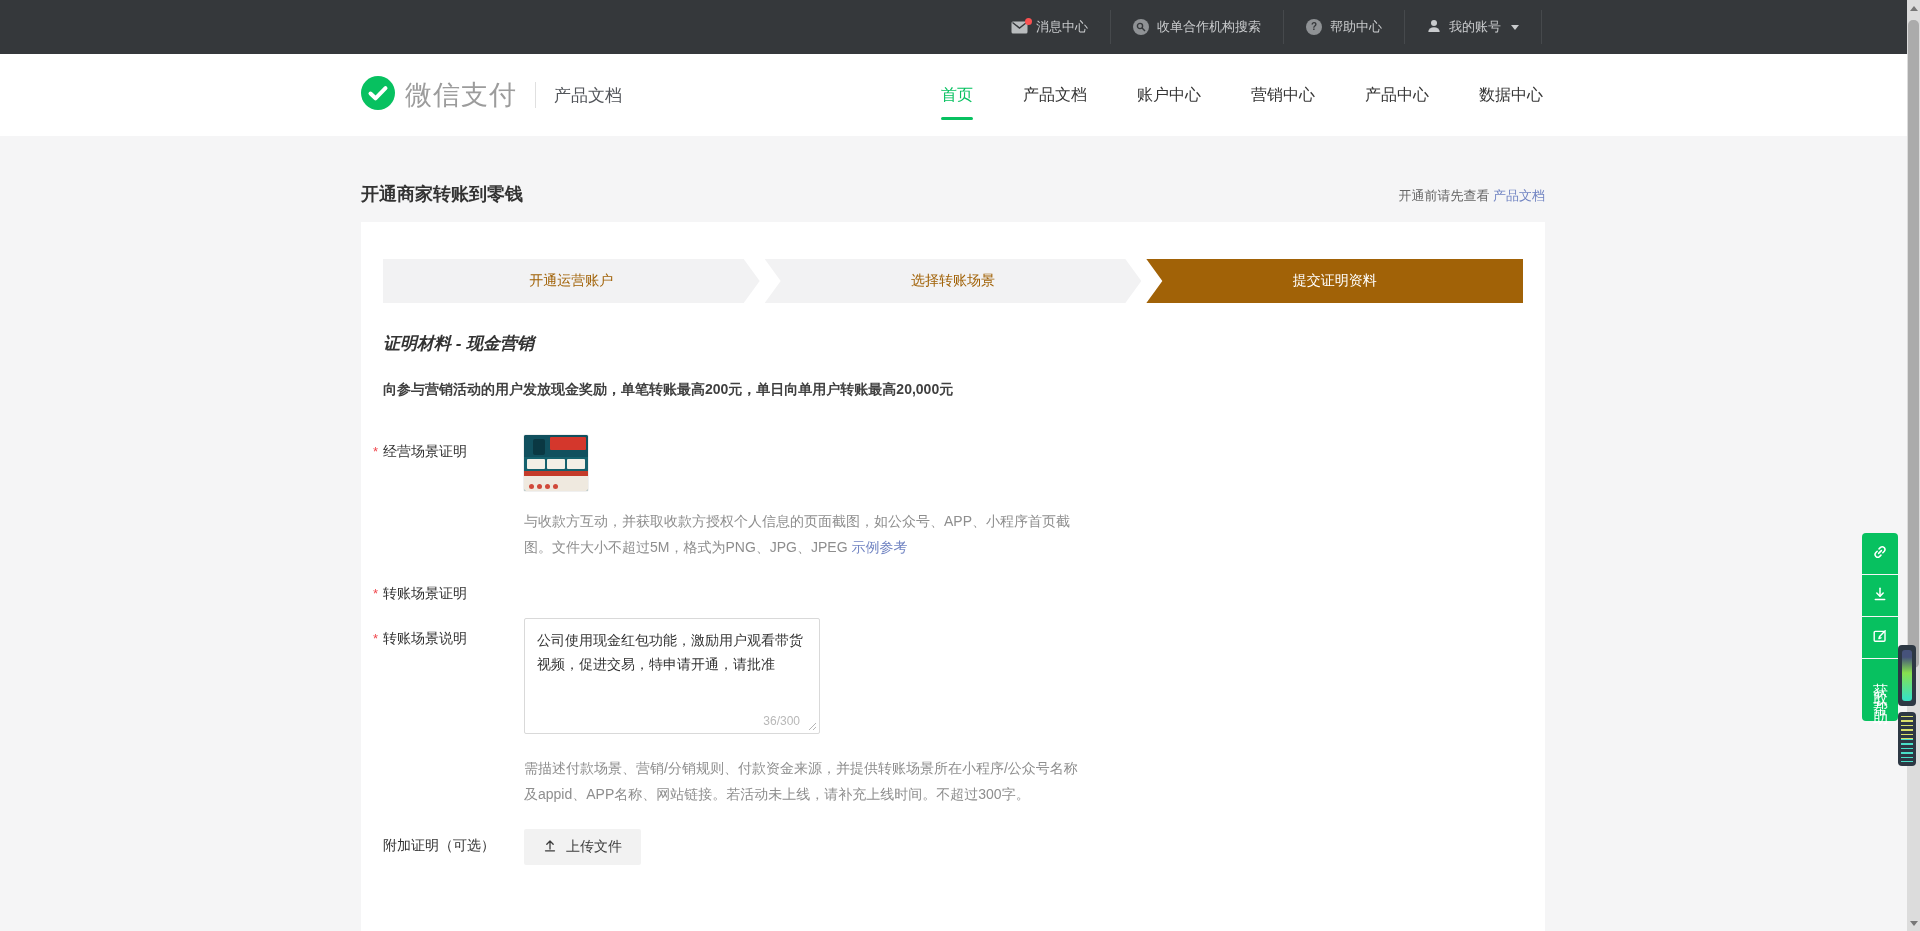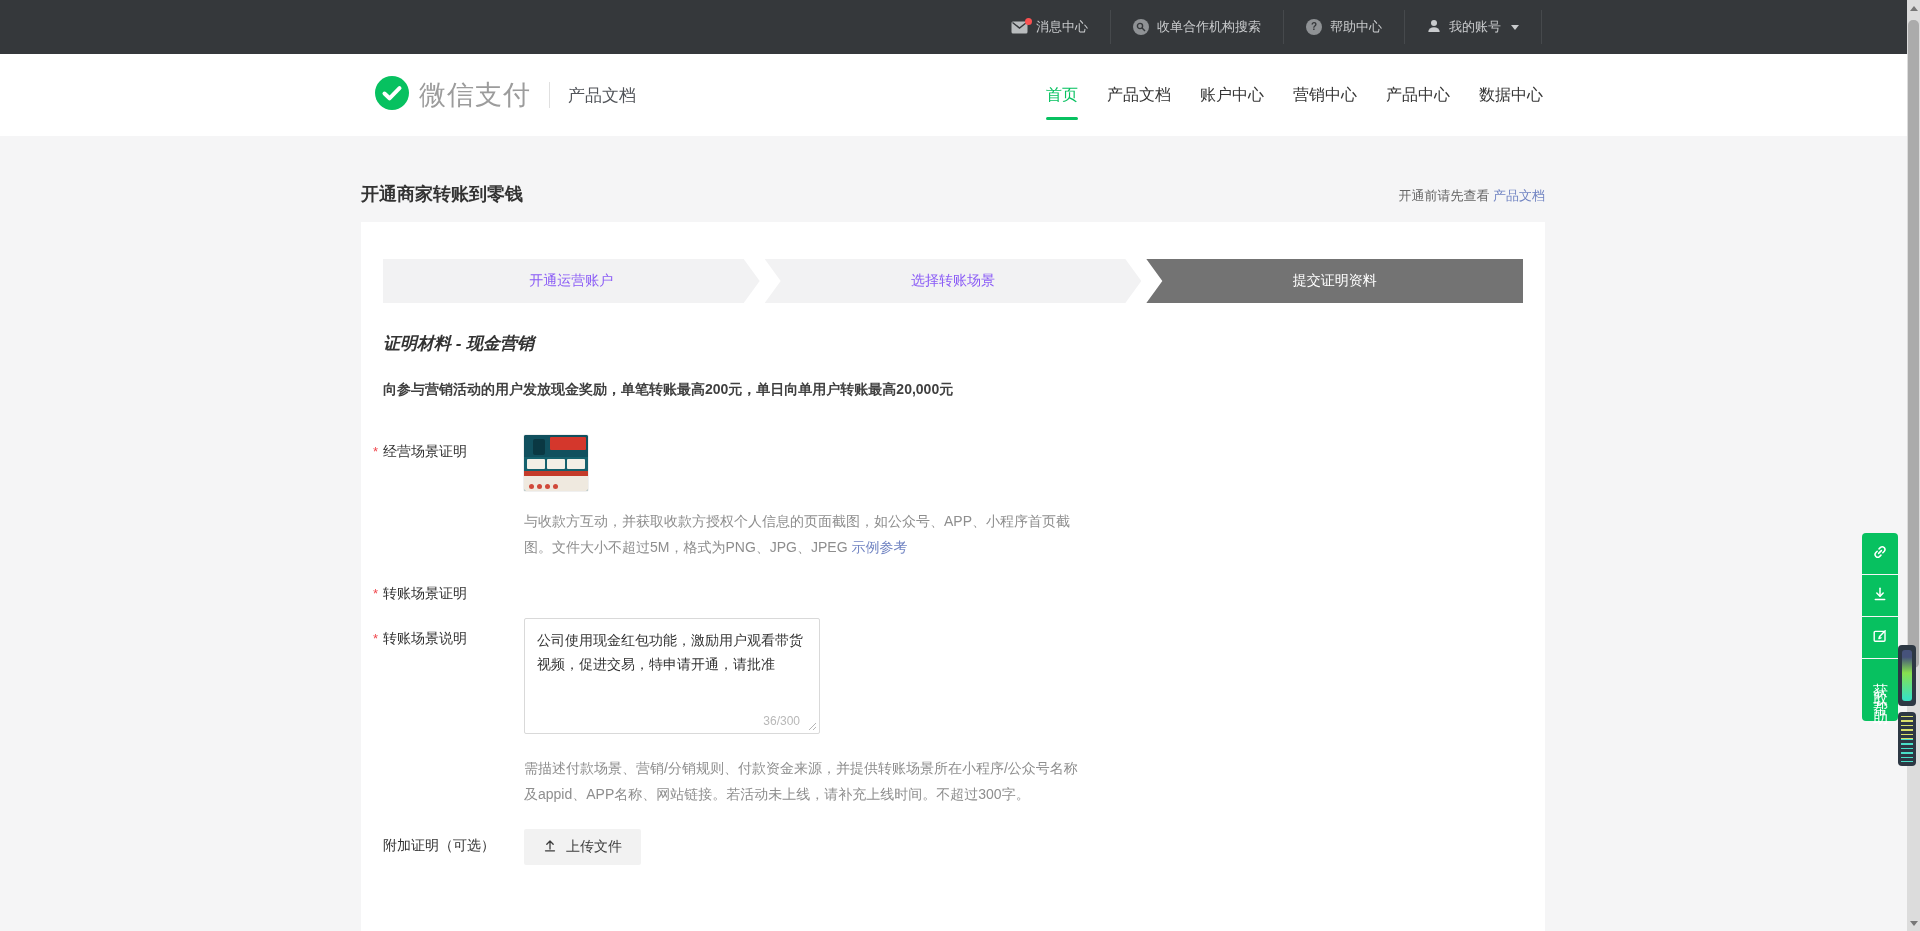--- a/index.html
+++ b/index.html
@@ -16,48 +16,48 @@
   .badge-dot { position:absolute; top:-3px; right:-4px; width:7px; height:7px;
     border-radius:50%; background:#fa5151; }
   .circle-icon { width:16px; height:16px; border-radius:50%; background:#8f9295;
     display:flex; align-items:center; justify-content:center; color:#35383b;
     font-size:10px; font-weight:bold; line-height:1; }
   .caret-down { width:0; height:0; border-left:4.5px solid transparent;
     border-right:4.5px solid transparent; border-top:5px solid #c9cbcd; margin-left:2px; }
 
   
   .header { height:82px; background:#ffffff; display:flex; align-items:center; }
-  .brand-area { display:flex; align-items:center; padding-left:361px;margin-left:14px; }
+  .brand-area { display:flex; align-items:center; padding-left:361px; }
   .brand-text { font-size:27px; color:#9c9c9c; margin-left:10px; letter-spacing:1px; }
   .brand-sep { width:1px; height:26px; background:#e0e0e0; margin:0 18px; }
   .platform-text { font-size:17px; color:#52555a; }
-  .nav { margin-left:auto; display:flex; gap:29px; align-items:flex-start; padding-right:377px; height:100%; }
+  .nav { margin-left:auto; display:flex; gap:50px; align-items:flex-start; padding-right:377px; height:100%; }
   .nav-item { font-size:16px; color:#353535; cursor:pointer; position:relative;
     display:flex; align-items:center; height:100%; }
   .nav-item.active { color:#07c160; }
   .nav-item.active::after { content:""; position:absolute; left:0; right:0; bottom:16px;
     height:3px; background:#07c160; border-radius:1.5px; }
 
   
   .main { height:807px; }
   .container { width:1184px; margin-left:361px; }
   .title-row { display:flex; justify-content:space-between; align-items:baseline; padding-top:46px; }
   .page-title { font-size:18px; font-weight:bold; color:#333; }
   .title-hint { font-size:13px; color:#666; }
   .link { color:#7184c2; cursor:pointer; text-decoration:none; }
 
   .card { margin-top:16px; background:#fff; padding:37px 22px 80px 22px; min-height:700px; }
 
   
   .steps { display:flex; gap:5px; height:44px; }
   .step { flex:1; display:flex; align-items:center; justify-content:center;
-    font-size:14px; background:#f2f2f3; color:#8b5cf6; }
+    font-size:14px; background:#f2f2f3; color:#a16207; }
   .step.s1 { clip-path:polygon(0 0,calc(100% - 16px) 0,100% 50%,calc(100% - 16px) 100%,0 100%); }
   .step.s2 { clip-path:polygon(0 0,calc(100% - 16px) 0,100% 50%,calc(100% - 16px) 100%,0 100%,16px 50%); }
-  .step.s3 { clip-path:polygon(0 0,100% 0,100% 100%,0 100%,16px 50%); background:#737373; color:#fff; }
+  .step.s3 { clip-path:polygon(0 0,100% 0,100% 100%,0 100%,16px 50%); background:#a16207; color:#fff; }
 
   .section-title { margin-top:29px; font-size:17px; font-weight:bold; color:#333;font-style:italic; }
   .section-desc { margin-top:26px; font-size:14px; color:#404040;font-weight:bold; }
 
   
   .form { margin-top:36px; }
   .form-row { display:flex; }
   .form-label { width:141px; flex:none; font-size:14px; color:#333; position:relative; padding-top:8px; }
   .req-mark { position:absolute; left:-10px; top:9px; color:#f0474d; font-size:13px; }
   .form-content { flex:1; }

